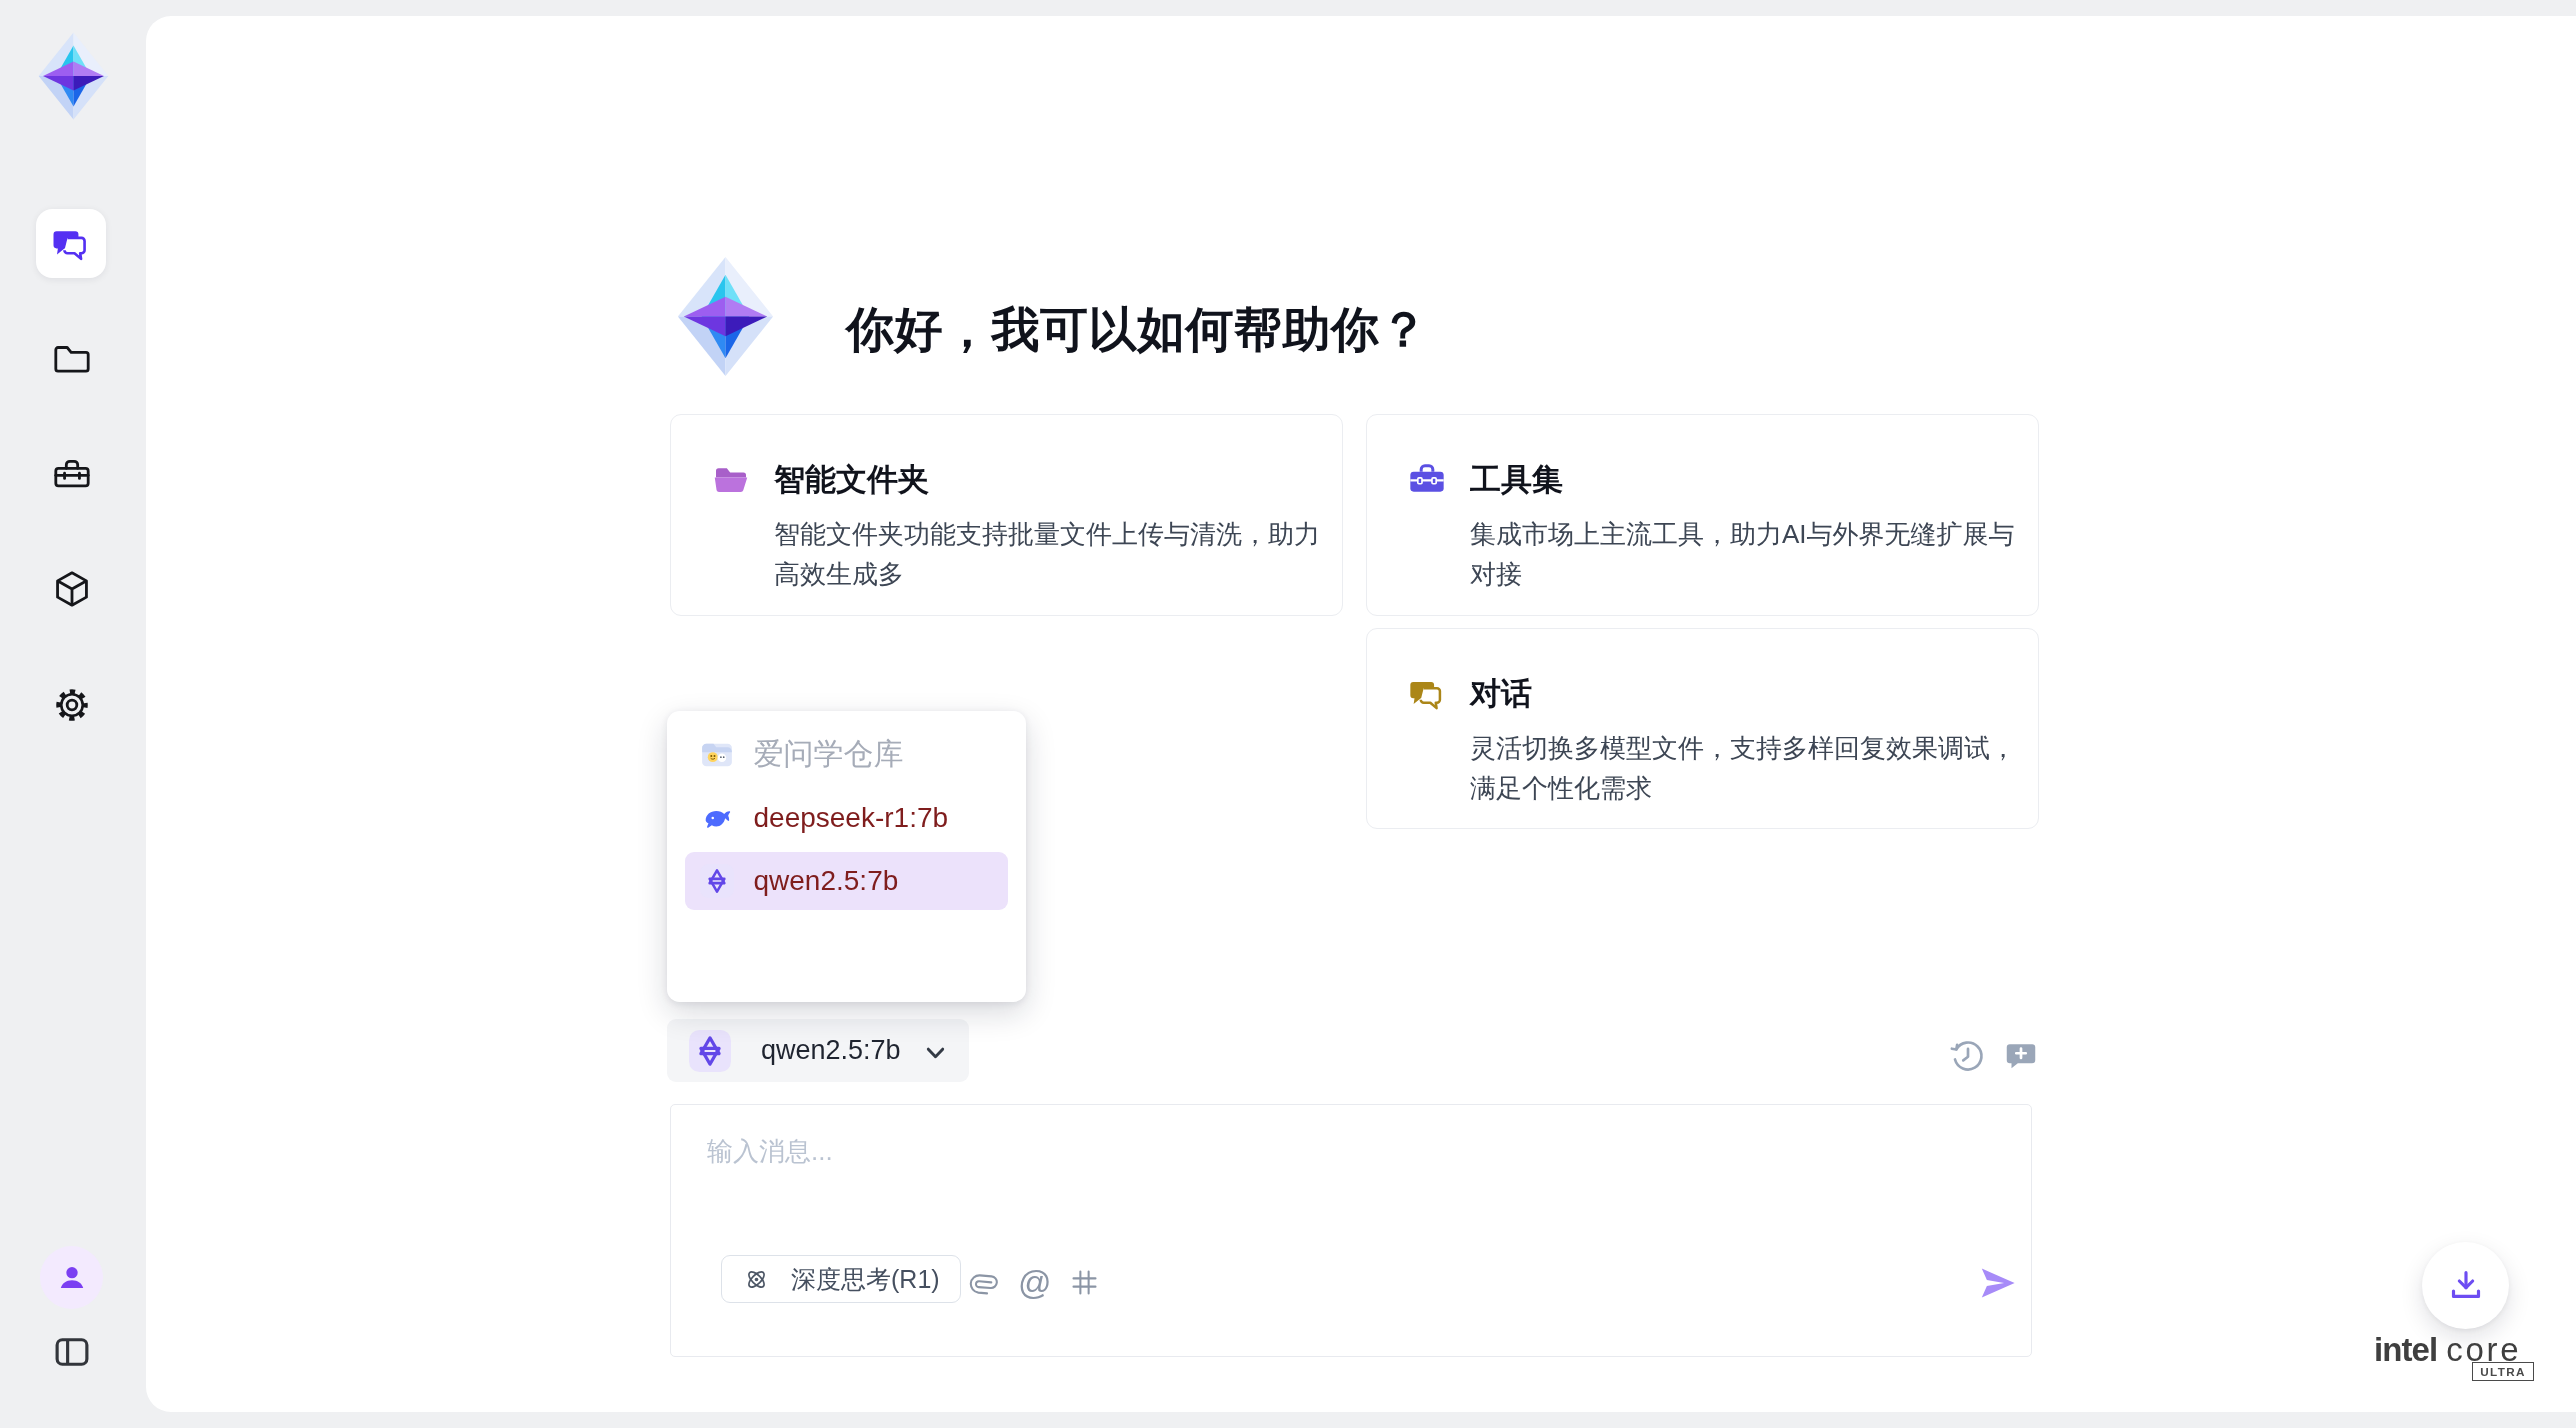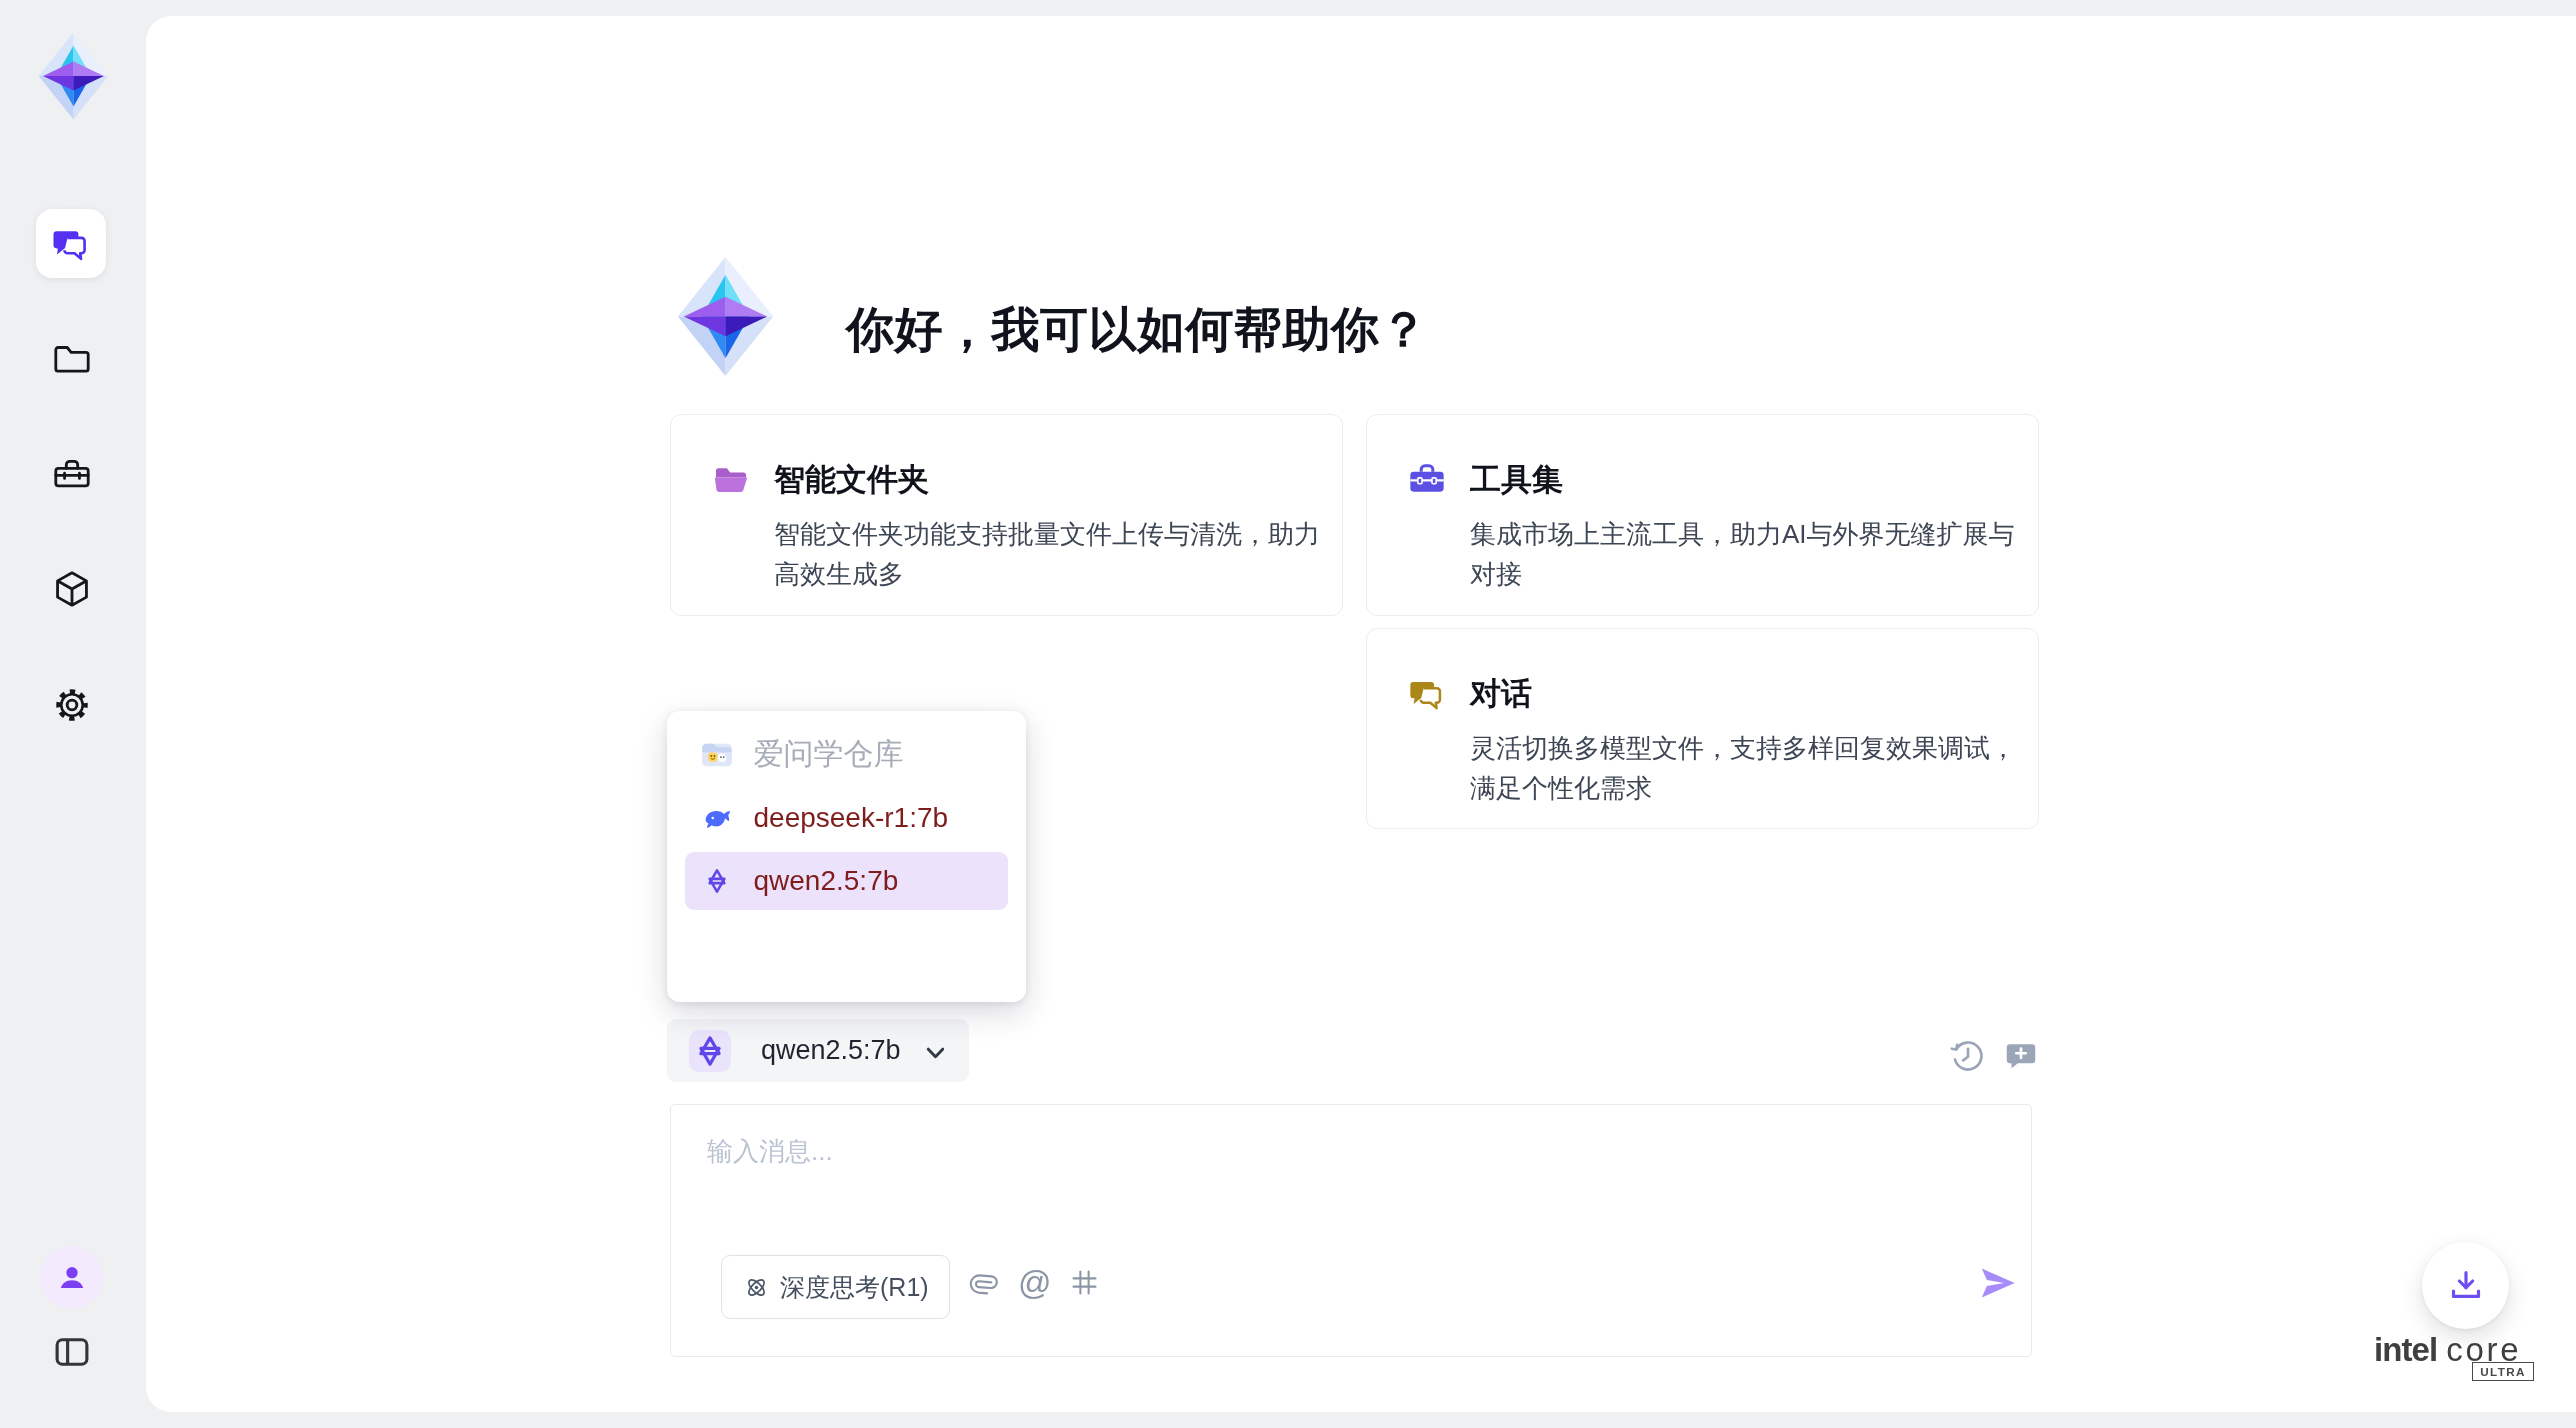--- a/index.html
+++ b/index.html
@@ -44,21 +44,21 @@
   .sel-chev{position:absolute;left:255px;top:22px;width:27px;height:23.5px;}
   
   .mini-ic{width:38px;height:38px;cursor:pointer;}
   .hist{left:1949px;top:1037px;} .newchat{left:2002px;top:1037px;}
   
   .composer{left:670px;top:1104px;width:1362px;height:253px;border:1.4px solid #e8eaef;border-radius:5px;
             background:#fff;box-sizing:border-box;}
   .composer textarea{position:absolute;left:34px;top:27px;width:994px;height:99px;border:none;outline:none;
             resize:none;font-family:inherit;font-size:26px;color:#222;background:transparent;}
   .composer textarea::placeholder{color:#bac3d1;}
-  .deep-btn{position:absolute;left:50px;top:150px;height:64px;display:flex;align-items:center;gap:9px;
+  .deep-btn{position:absolute;left:50px;top:150px;height:48px;display:flex;align-items:center;gap:20px;
             padding:0 20px;border:1.4px solid #dde2e9;border-radius:9px;box-sizing:border-box;
             font-size:25px;color:#454f5f;cursor:pointer;background:#fff;}
   .tool-ic{position:absolute;top:161px;width:33px;height:33px;cursor:pointer;}
   .at-glyph{position:absolute;top:159px;font-size:33px;color:#8b95a5;cursor:pointer;}
   .send{position:absolute;left:1306px;top:157px;width:42px;height:42px;cursor:pointer;}
   
   .fab{left:2422px;top:1242px;width:87px;height:87px;border-radius:50%;background:#fff;cursor:pointer;
        box-shadow:0 9px 23.5px rgba(20,20,40,.12),0 1.8px 5.4px rgba(20,20,40,.06);
        display:flex;align-items:center;justify-content:center;}
   .intel-line{left:2374px;top:1331px;font-size:33px;color:#3f3f3f;white-space:nowrap;}

